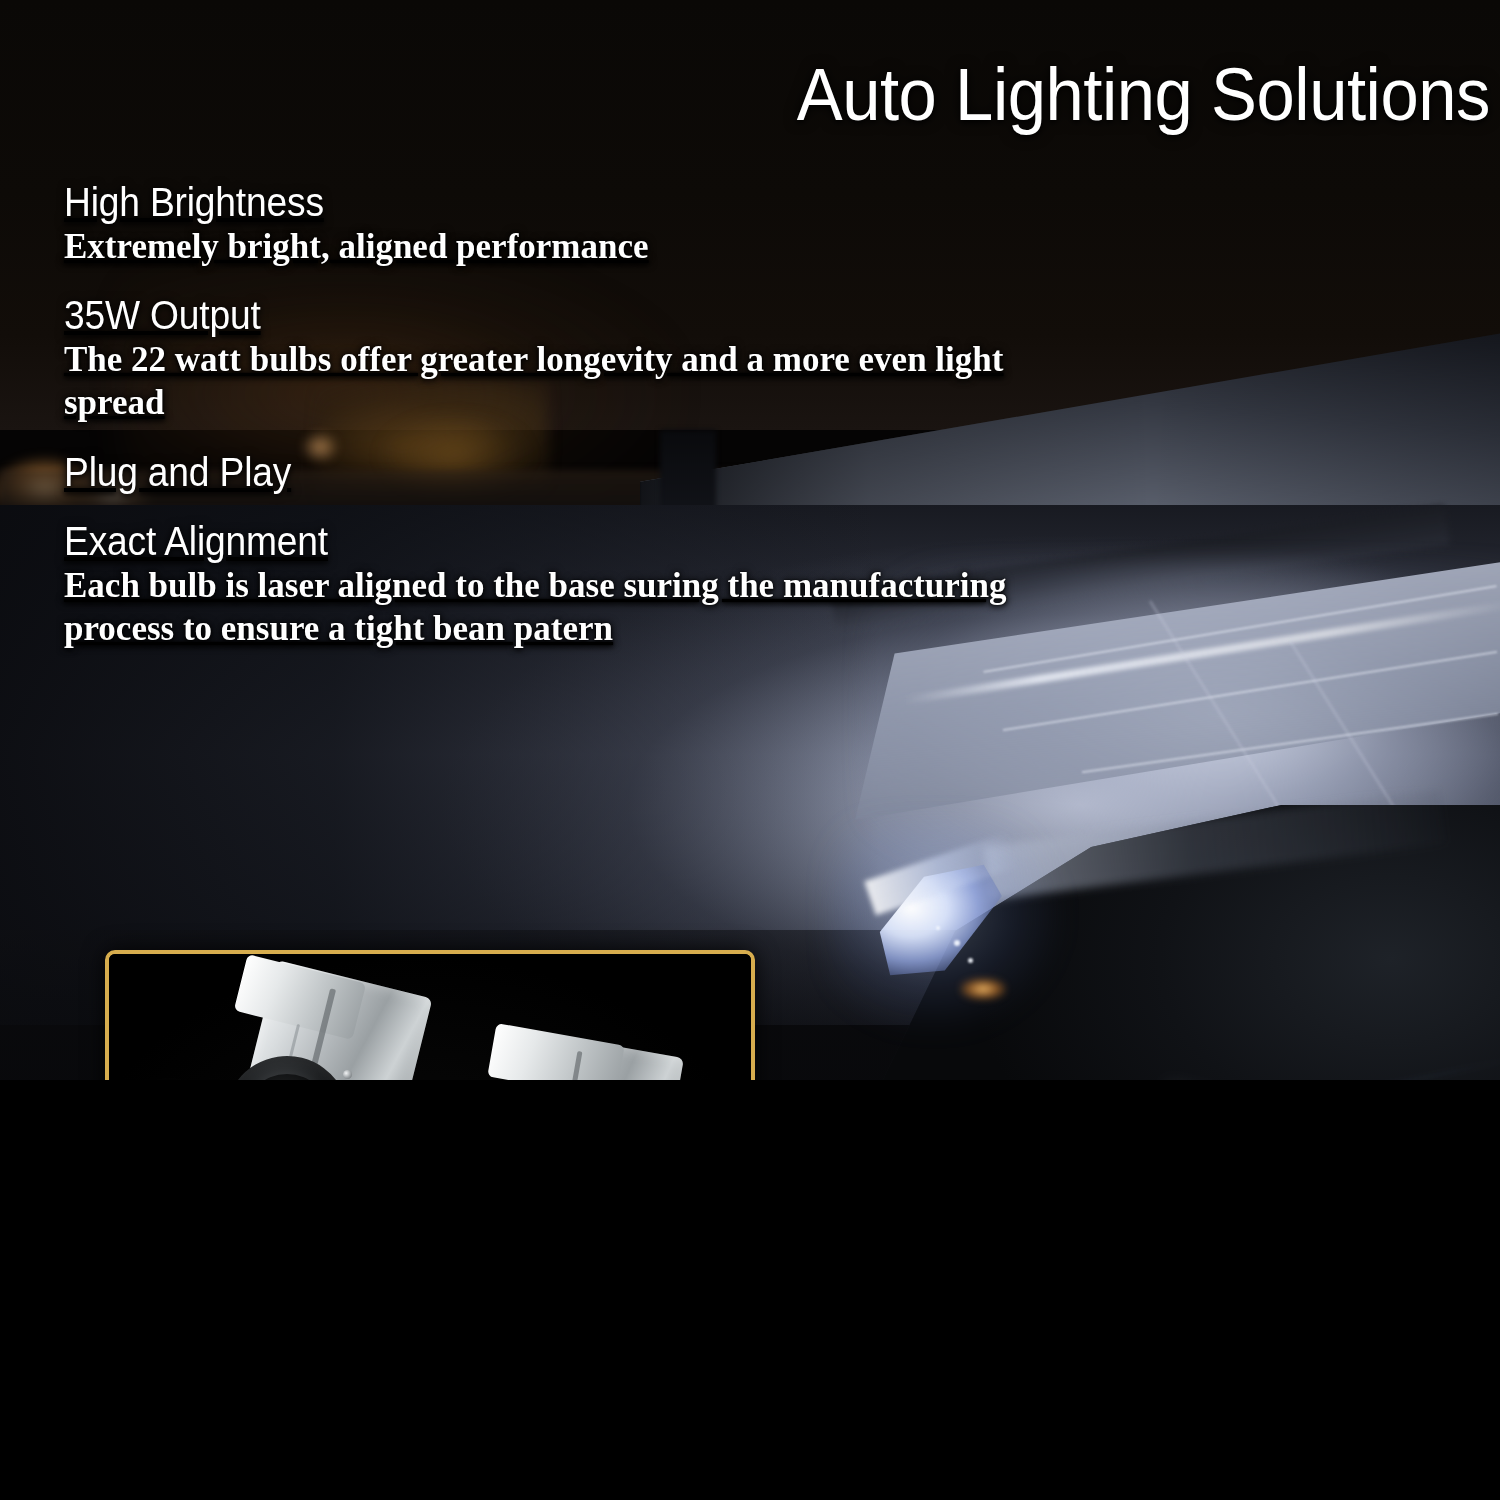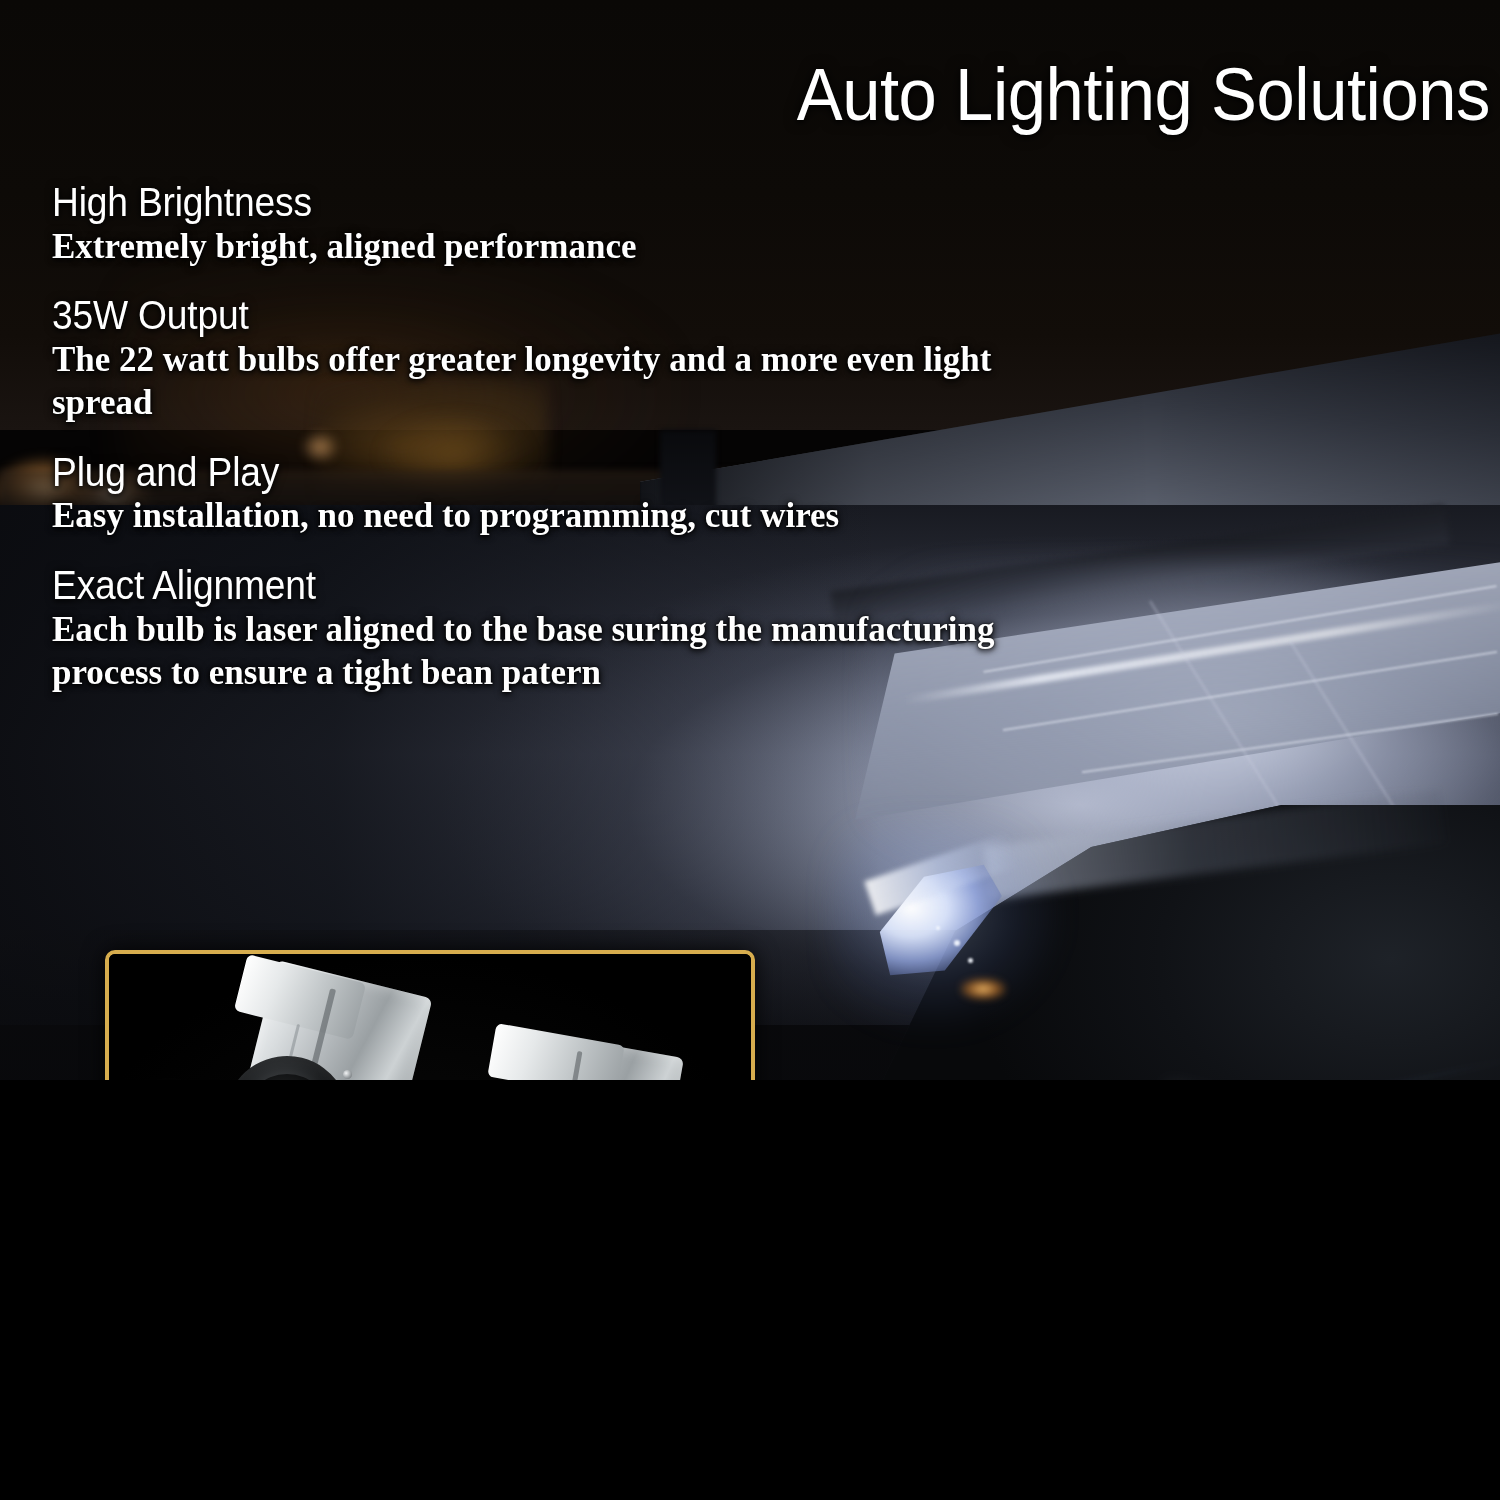--- a/index.html
+++ b/index.html
@@ -211,21 +211,21 @@
   .title {
     position:absolute; left:660px; top:58px; width:830px;
     text-align:right;
     font-family:"Liberation Sans", sans-serif;
     font-size:74px; font-weight:400; line-height:1.0;
     color:#ffffff; letter-spacing:-.5px;
     transform:scaleX(.93); transform-origin:100% 50%;
     text-shadow:0 0 14px rgba(0,0,0,.9), 0 2px 6px rgba(0,0,0,.85);
   }
 
-  .features { position:absolute; left:52px; top:180px; width:1020px; }
+  .features { position:absolute; left:64px; top:180px; width:1020px;text-decoration:underline; }
   .feature { margin-bottom:25px; }
   .feature:last-child { margin-bottom:0; }
 
   .f-head {
     font-family:"Liberation Sans", sans-serif;
     font-size:40px; font-weight:400; line-height:1.12;
     color:#ffffff; letter-spacing:-.2px;
     transform:scaleX(.93); transform-origin:0 50%;
     text-shadow:0 0 10px rgba(0,0,0,.92), 0 2px 5px rgba(0,0,0,.8);
     white-space:nowrap;
@@ -374,21 +374,20 @@
       <div class="f-body">Extremely bright, aligned performance</div>
     </div>
 
     <div class="feature">
       <div class="f-head">35W Output</div>
       <div class="f-body">The 22 watt bulbs offer greater longevity and a more even light spread</div>
     </div>
 
     <div class="feature">
       <div class="f-head">Plug and Play</div>
-      <div class="f-body">Easy installation, no need to programming, cut wires</div>
     </div>
 
     <div class="feature">
       <div class="f-head">Exact Alignment</div>
       <div class="f-body">Each bulb is laser aligned to the base suring the manufacturing process to ensure a tight bean patern</div>
     </div>
 
   </div>
 
   <div class="inset">

